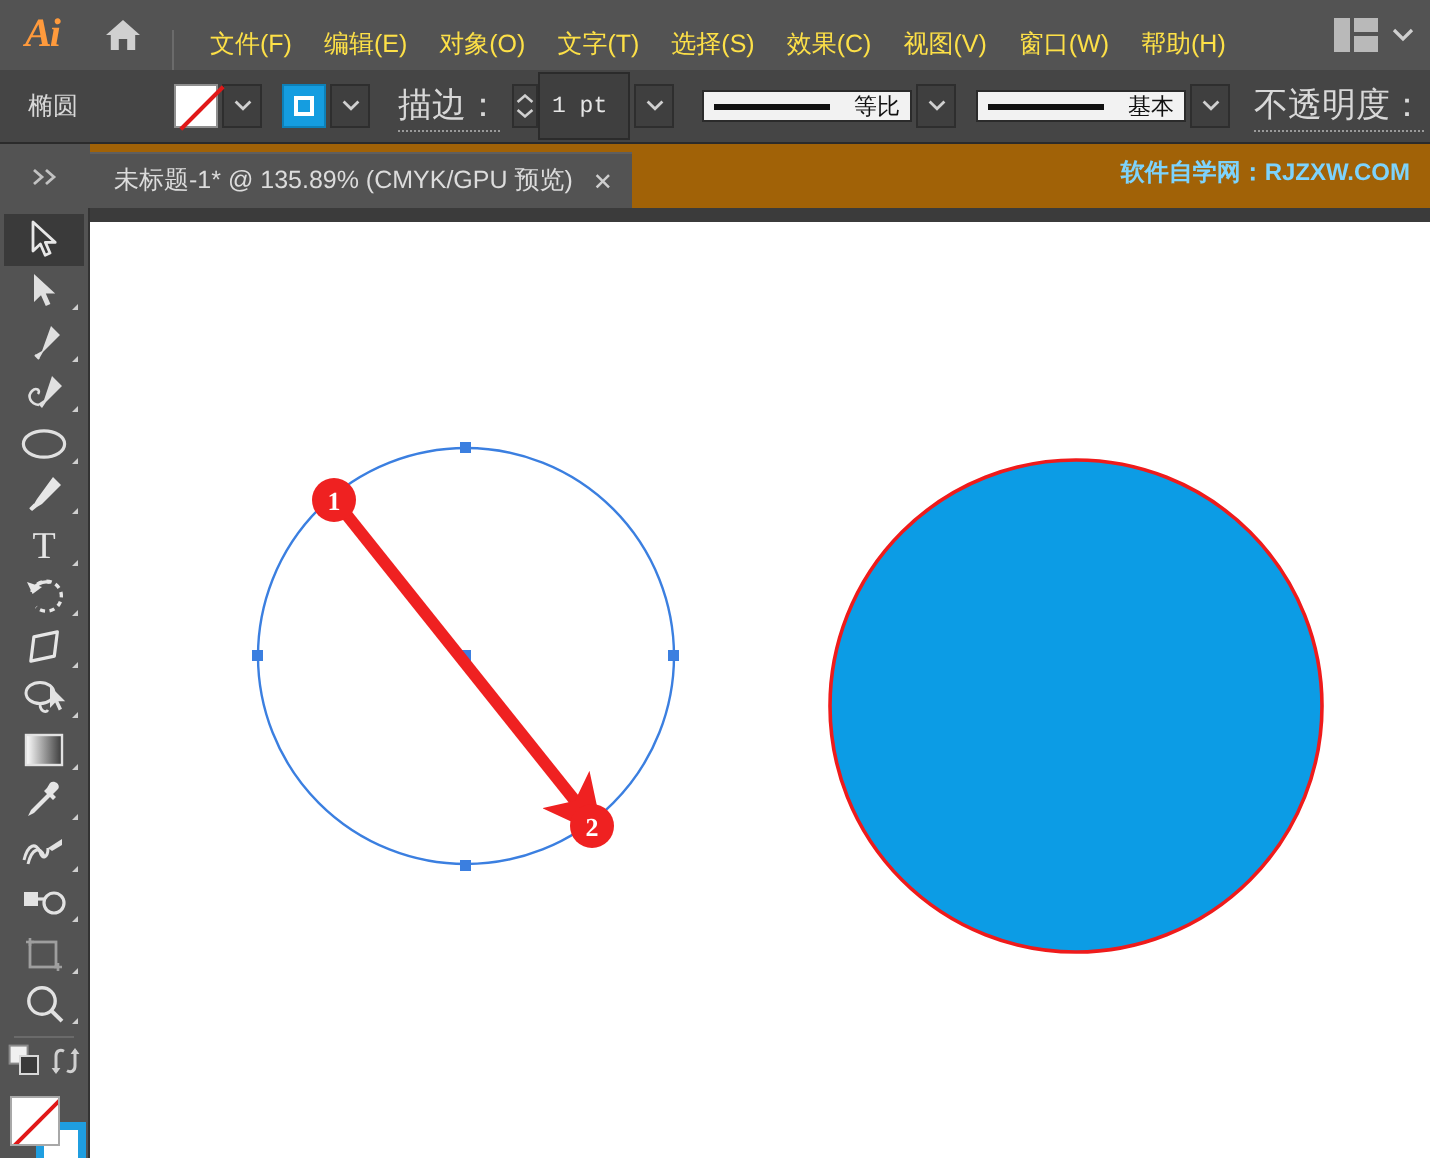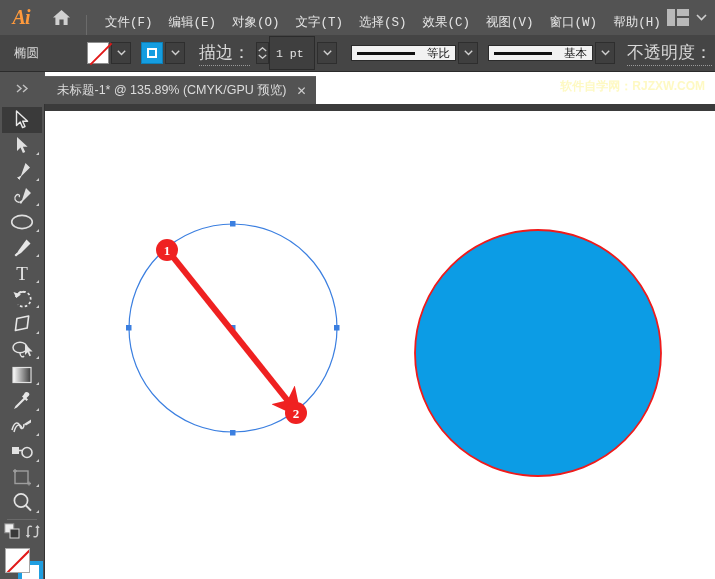--- a/index.html
+++ b/index.html
@@ -21,21 +21,21 @@
     width:42px;height:35px;display:flex;align-items:center;justify-content:center;
     color:#ff9a3c;font-size:20px;font-weight:bold;font-style:italic;
     font-family:"Liberation Serif","DejaVu Serif",serif;letter-spacing:-1px;
   }
   .home-btn{
     width:38px;height:35px;display:flex;align-items:center;justify-content:center;
   }
   .vdiv{width:1px;height:20px;background:#6b6b6b;margin:0 6px;}
   .menu-items{display:flex;align-items:center;margin-left:4px;}
   .menu-item{
-    color:#e5e5e5;font-size:12.5px;padding:4px 8px;white-space:nowrap;cursor:default;font-family:Liberation Mono, monospace;
+    color:#fde047;font-size:12.5px;padding:4px 8px;white-space:nowrap;cursor:default;
   }
   .ws-switch{
     position:absolute;right:8px;top:0;height:35px;display:flex;align-items:center;gap:7px;
   }
 
   
   .controlbar{
     position:absolute;left:0;top:35px;width:715px;height:37px;
     background:#454545;display:flex;align-items:center;
     border-bottom:1px solid #2b2b2b;box-sizing:border-box;
@@ -88,35 +88,35 @@
     height:22px;min-width:42px;background:#3f3f3f;border:1px solid #2b2b2b;
     color:#e6e6e6;font-size:11.5px;display:flex;align-items:center;justify-content:center;
     box-sizing:border-box;
     font-family:"Liberation Mono","DejaVu Sans Mono",monospace;
   }
   .cb-gap{margin-left:10px;}
 
   
   .tabbar{
     position:absolute;left:0;top:72px;width:715px;height:32px;
-    background:#ffffff;display:flex;align-items:flex-end;box-sizing:border-box;
+    background:#a16207;display:flex;align-items:flex-end;box-sizing:border-box;
   }
   .panel-arrows{
     width:45px;height:32px;display:flex;align-items:center;justify-content:center;
     color:#bcbcbc;font-size:11px;background:#535353;
   }
   .doctab{
     height:28px;background:#535353;display:flex;align-items:center;gap:10px;
     padding:0 10px 0 12px;box-sizing:border-box;border-top:1px solid #5f5f5f;
   }
   .doctab .title{color:#dcdcdc;font-size:12.5px;white-space:nowrap;}
   .doctab .close{color:#cfcfcf;font-size:12px;cursor:pointer;}
   .watermark{
     position:absolute;right:10px;top:78px;
-    color:#fef9c3;font-size:12px;font-weight:bold;white-space:nowrap;
+    color:#7dd3fc;font-size:12px;font-weight:bold;white-space:nowrap;
   }
 
   
   .toolbar{
     position:absolute;left:0;top:104px;width:45px;height:475px;
     background:#535353;border-right:1px solid #333;box-sizing:border-box;
     display:flex;flex-direction:column;align-items:center;padding-top:3px;
   }
   .tool{
     width:40px;height:31px;display:flex;align-items:center;justify-content:center;

